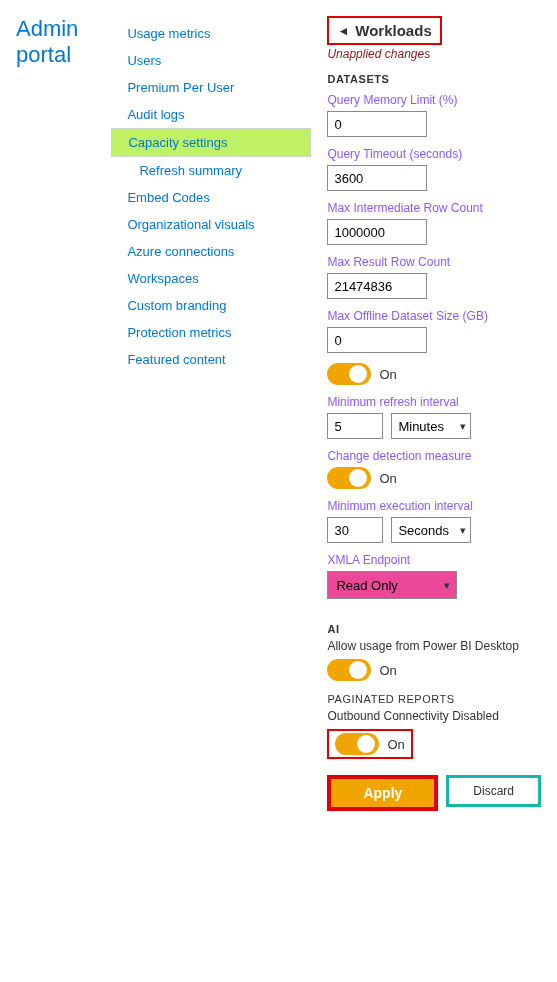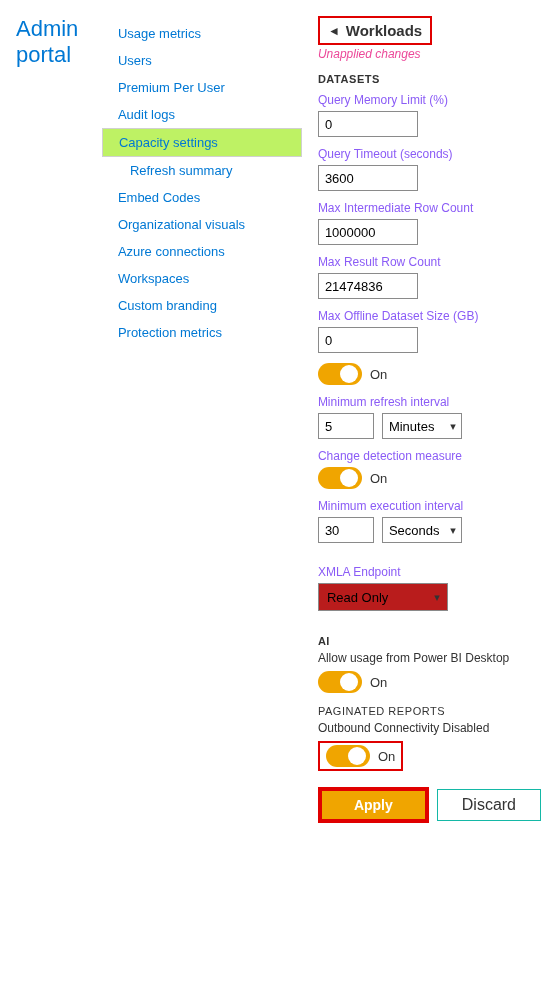--- a/index.html
+++ b/index.html
@@ -66,21 +66,21 @@
     .workloads-header-arrow {
       font-size: 12px;
       color: #333;
     }
     .workloads-header-title {
       font-size: 15px;
       font-weight: 600;
       color: #333;
     }
     .unapplied-changes {
-      color: #ec4899;
+      color: #7f1d1d;
       font-style: italic;
       font-size: 12px;
       margin-bottom: 12px;
     }
     .section-header {
       font-size: 11px;
       font-weight: 700;
       letter-spacing: 0.05em;
       color: #333;
       margin: 12px 0 8px 0;
@@ -187,46 +187,46 @@
       pointer-events: none;
       font-size: 11px;
       color: #333;
     }
     .xmla-select {
       border: 1px solid #8a8a8a;
       padding: 3px 28px 3px 8px;
       font-size: 13px;
       height: 28px;
       appearance: none;
-      background: #b91c1c;
+      background: #ec4899;
       cursor: pointer;
       min-width: 130px;
     }
     
     .action-row {
       display: flex;
       gap: 8px;
       margin-top: 16px;
-      align-items: center;
+      align-items: flex-start;
     }
     .apply-btn {
       background: #f0a500;
       border: 2px solid #e00000;
       color: #fff;
       font-size: 14px;
       font-weight: 600;
       padding: 6px 32px;
       cursor: pointer;
       min-width: 100px;
     }
     .discard-btn {
       background: #fff;
-      border: 1px solid #14b8a6;
-      color: #333;
-      font-size: 16px;
+      border: 3px solid #14b8a6;
+      color: #333;
+      font-size: 12px;
       padding: 6px 24px;
       cursor: pointer;
     }
     .ai-section-label {
       font-size: 11px;
       font-weight: 700;
       letter-spacing: 0.05em;
       color: #333;
       margin: 12px 0 4px 0;
     }
@@ -274,20 +274,21 @@
         <a class="sidebar-item">Premium Per User</a>
         <a class="sidebar-item">Audit logs</a>
         <a class="sidebar-item active">Capacity settings</a>
         <a class="sidebar-item sub">Refresh summary</a>
         <a class="sidebar-item">Embed Codes</a>
         <a class="sidebar-item">Organizational visuals</a>
         <a class="sidebar-item">Azure connections</a>
         <a class="sidebar-item">Workspaces</a>
         <a class="sidebar-item">Custom branding</a>
         <a class="sidebar-item">Protection metrics</a>
+        <a class="sidebar-item">Featured content</a>
       </nav>
 
     <div class="main-content">
       
       <div class="workloads-header">
         <span class="workloads-header-arrow">◄</span>
         <span class="workloads-header-title">Workloads</span>
       </div>
       <div class="unapplied-changes">Unapplied changes</div>
 
@@ -346,21 +347,21 @@
       <div class="toggle-row">
         <div class="toggle-container">
           <div class="toggle-track"></div>
           <div class="toggle-thumb"></div>
         </div>
         <span class="toggle-label">On</span>
       </div>
 
       
       <div class="field-label">Minimum execution interval</div>
-      <div class="inline-row" style="margin-bottom:22px;">
+      <div class="inline-row" style="margin-bottom:10px;">
         <input class="inline-input" type="text" value="30" style="">
         <div class="select-wrapper">
           <select class="inline-select">
             <option>Seconds</option>
             <option>Minutes</option>
           </select>
         </div>
       </div>
 
       

